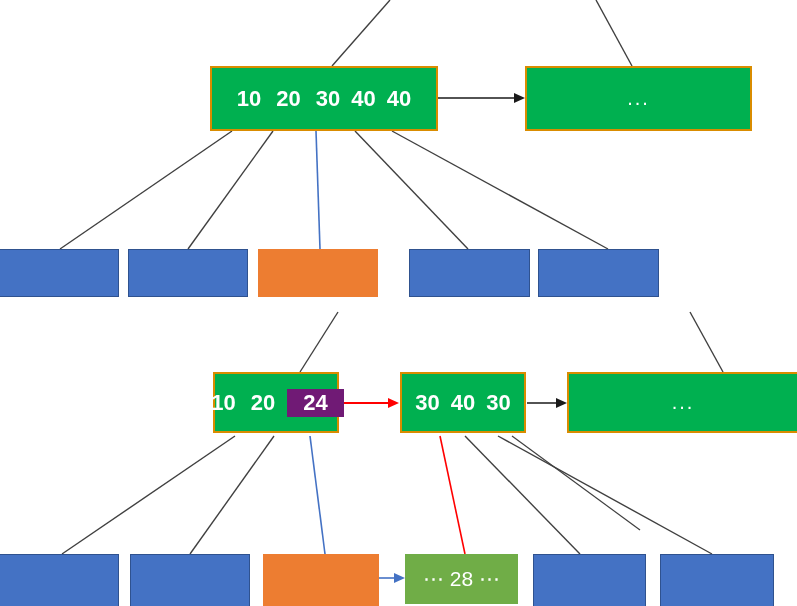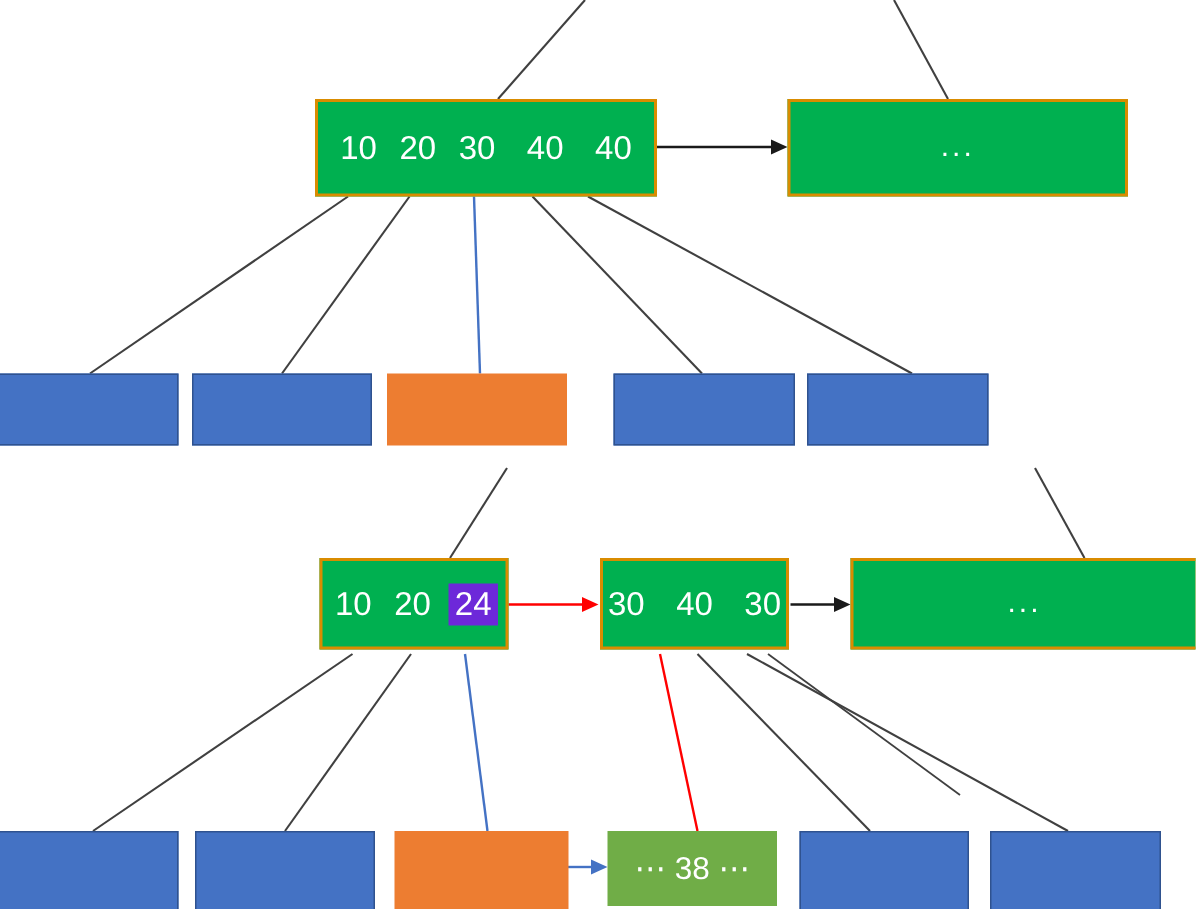--- a/index.html
+++ b/index.html
@@ -36,27 +36,27 @@
     border:none;
   }
   .olive{
     background:#70AD47;
     border:none;
     color:#ffffff;
     font-size:21px;
     white-space:nowrap;
   }
   .keys{display:flex;align-items:center;}
-  .key{padding:0 3px;}
+  .key{padding:0 3px;font-weight:bold;}
   .key.gap-l{margin-left:9px;}
-  .key.gap-s{margin-left:15px;}
+  .key.gap-s{margin-left:5px;}
   .key.hl{
-    background:#6d28d9;
+    background:#701a75;
     color:#ffffff;
-    padding:1px 4px;
+    padding:1px 16px;
   }
   .ell{letter-spacing:2px;font-size:20px;}
 </style>
 </head>
 <body>
 
 <div id="stage">
 
   <svg class="lines" viewBox="0 0 797 606">
 
@@ -132,18 +132,18 @@
   </div>
 
   <div class="node green" style="left:567px;top:372px;width:232px;height:61px;">
     <span class="ell">...</span>
   </div>
 
   <div class="node blue" style="left:-1px;top:554px;width:120px;height:54px;"></div>
   <div class="node blue" style="left:130px;top:554px;width:120px;height:54px;"></div>
   <div class="node orange" style="left:263px;top:554px;width:116px;height:54px;"></div>
   <div class="node olive" style="left:405px;top:554px;width:113px;height:50px;">
-    <span>⋯ 38 ⋯</span>
+    <span>⋯ 28 ⋯</span>
   </div>
   <div class="node blue" style="left:533px;top:554px;width:113px;height:54px;"></div>
   <div class="node blue" style="left:660px;top:554px;width:114px;height:54px;"></div>
 
 </div>
 
 </body></html>

